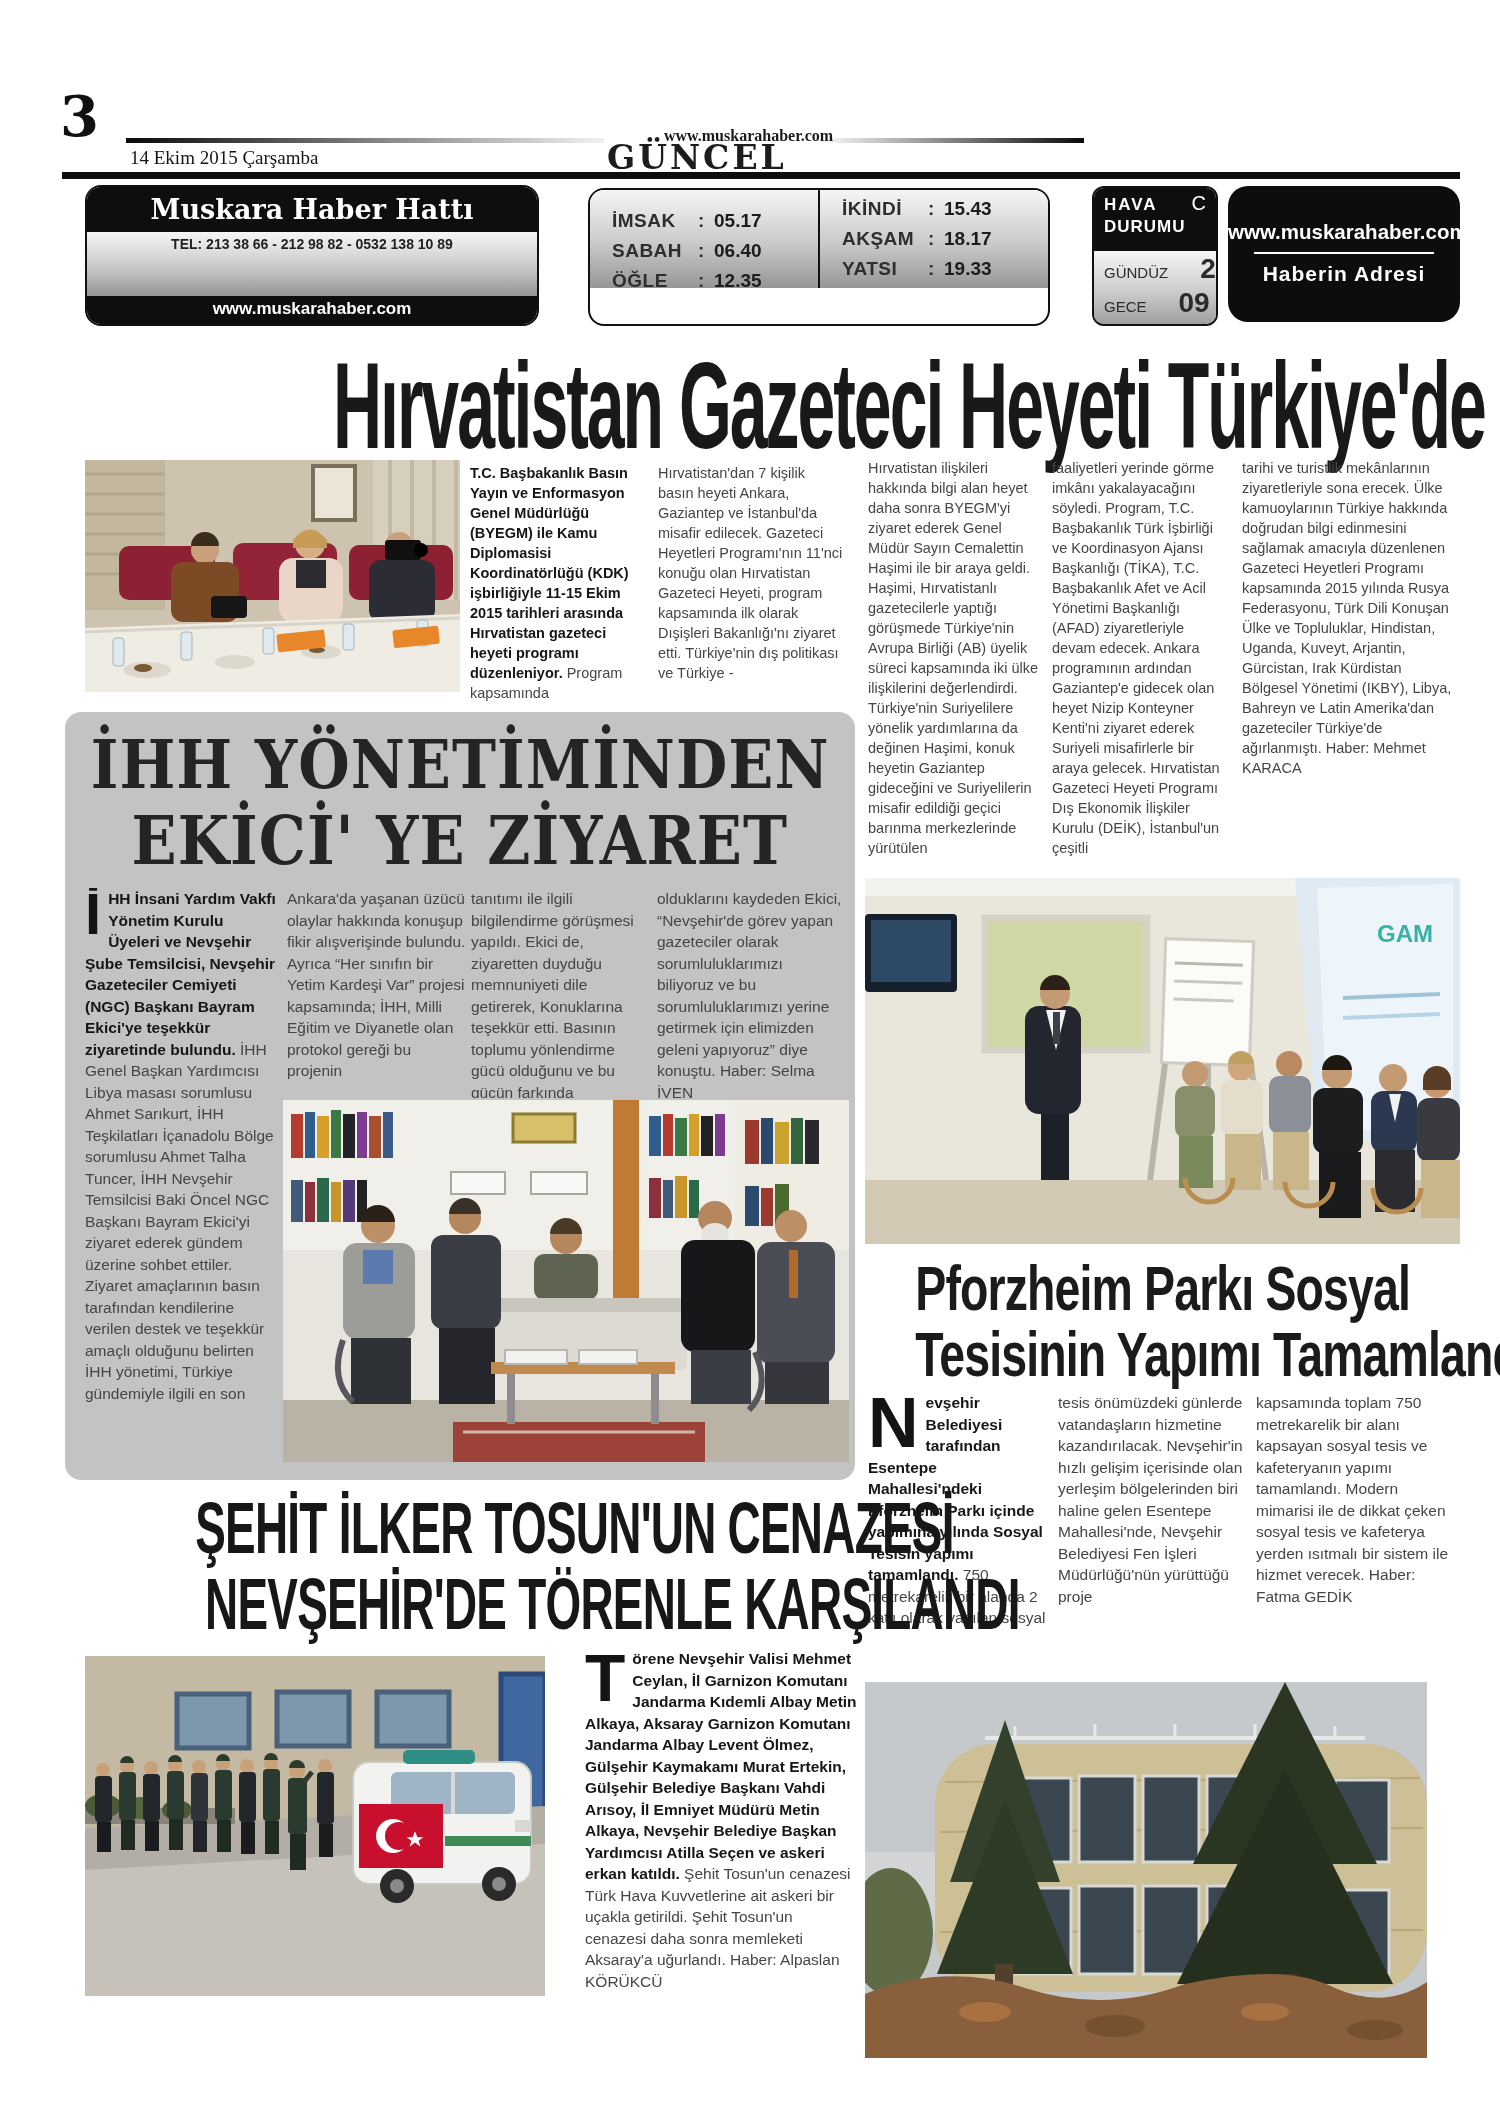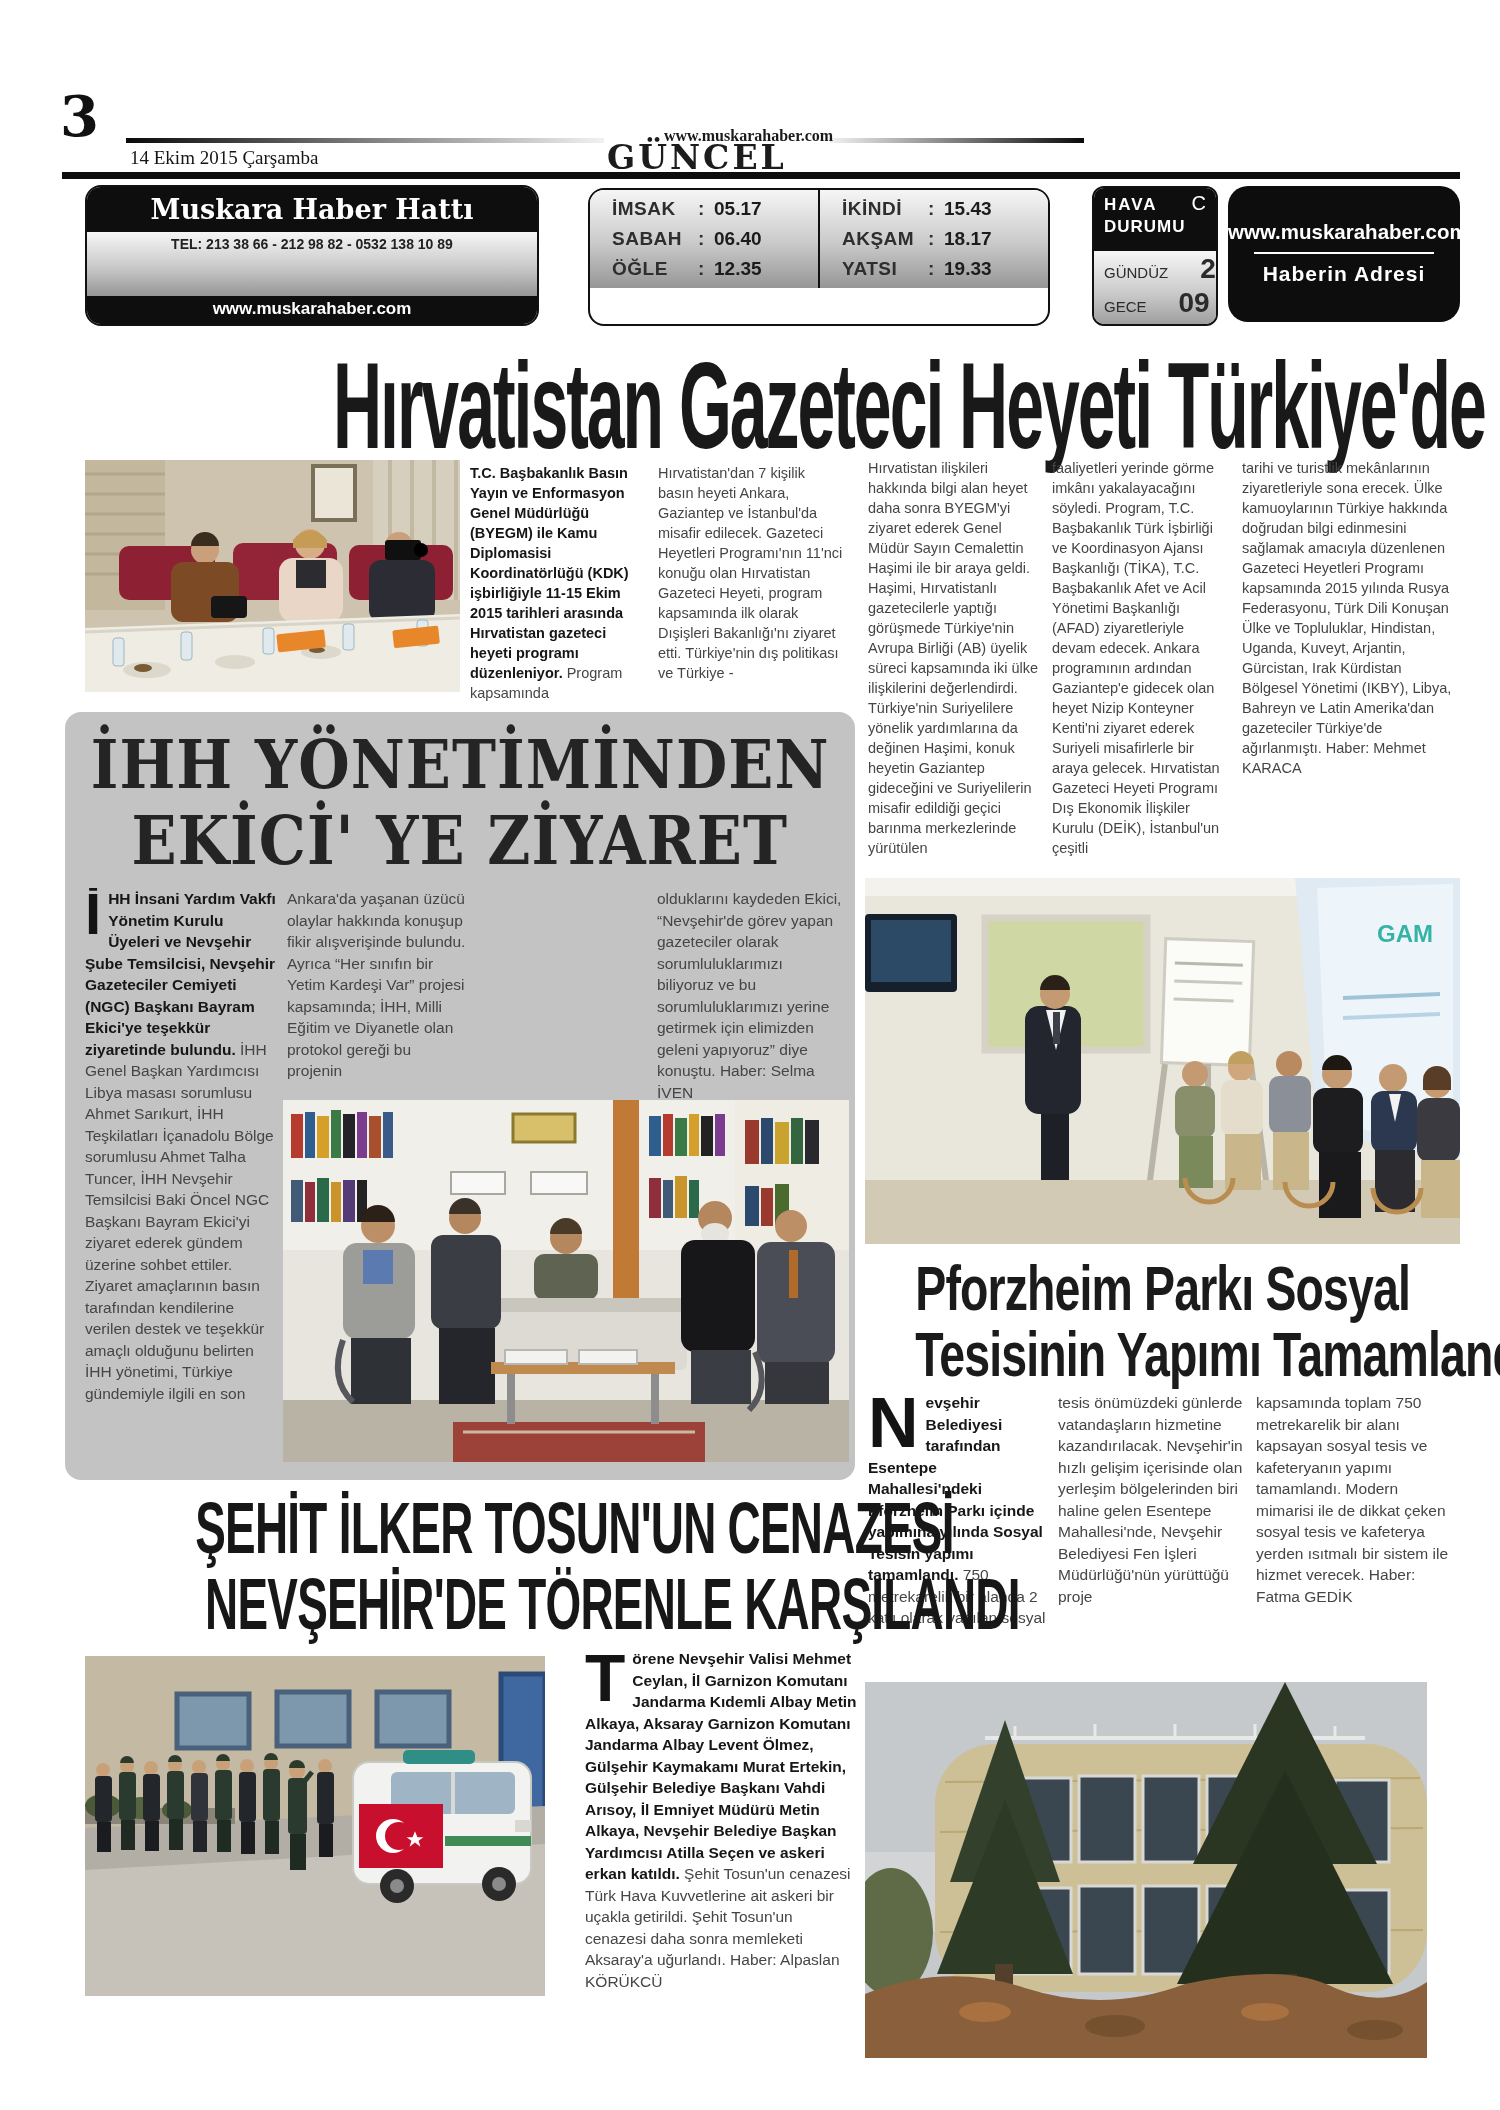--- a/index.html
+++ b/index.html
@@ -62,21 +62,21 @@
     <div class="silver" style="height:64px;text-align:center;">
       <div style="font-size:14px;font-weight:bold;color:#222;line-height:24px;">TEL: 213 38 66 - 212 98 82 - 0532 138 10 89</div>
     </div>
     <div class="blackband" style="height:28px;text-align:center;">
       <span style="font-size:17px;font-weight:bold;line-height:26px;">www.muskarahaber.com</span>
     </div>
   </div>
 
   <div class="roundbox" style="left:588px;top:188px;width:458px;height:134px;">
     <div class="silver" style="height:98px;display:flex;">
-      <div style="width:50%;padding-top:4px;border-right:2px solid #111;">
+      <div style="width:50%;padding-top:16px;border-right:2px solid #111;">
         <div class="prayrow">
           <span class="pl">İMSAK</span>
           <span class="pc">:</span>
           <span class="pv">05.17</span>
         </div>
         <div class="prayrow">
           <span class="pl">SABAH</span>
           <span class="pc">:</span>
           <span class="pv">06.40</span>
         </div>
@@ -217,20 +217,23 @@
       <span class="hl2">EKİCİ' YE ZİYARET</span>
     </div>
 
     <div class="colbox t16" style="left:20px;top:176px;width:192px;height:578px;">
       <span class="dc dc-i">İ</span>
       <b>HH İnsani Yardım Vakfı Yönetim Kurulu Üyeleri ve Nevşehir Şube Temsilcisi, Nevşehir Gazeteciler Cemiyeti (NGC) Başkanı Bayram Ekici'ye teşekkür ziyaretinde bulundu.</b>
       <span>İHH Genel Başkan Yardımcısı Libya masası sorumlusu Ahmet Sarıkurt, İHH Teşkilatları İçanadolu Bölge sorumlusu Ahmet Talha Tuncer, İHH Nevşehir Temsilcisi Baki Öncel NGC Başkanı Bayram Ekici'yi ziyaret ederek gündem üzerine sohbet ettiler. Ziyaret amaçlarının basın tarafından kendilerine verilen destek ve teşekkür amaçlı olduğunu belirten İHH yönetimi, Türkiye gündemiyle ilgili en son</span>
     </div>
     <div class="colbox t16" style="left:222px;top:176px;width:180px;height:210px;">
       <span>Ankara'da yaşanan üzücü olaylar hakkında konuşup fikir alışverişinde bulundu. Ayrıca “Her sınıfın bir Yetim Kardeşi Var” projesi kapsamında; İHH, Milli Eğitim ve Diyanetle olan protokol gereği bu projenin</span>
+    </div>
+    <div class="colbox t16" style="left:406px;top:176px;width:180px;height:210px;">
+      <span>tanıtımı ile ilgili bilgilendirme görüşmesi yapıldı. Ekici de, ziyaretten duyduğu memnuniyeti dile getirerek, Konuklarına teşekkür etti. Basının toplumu yönlendirme gücü olduğunu ve bu gücün farkında</span>
     </div>
     <div class="colbox t16" style="left:592px;top:176px;width:186px;height:215px;">
       <span>olduklarını kaydeden Ekici, “Nevşehir'de görev yapan gazeteciler olarak sorumluluklarımızı biliyoruz ve bu sorumluluklarımızı yerine getirmek için elimizden geleni yapıyoruz” diye konuştu. Haber: Selma İVEN</span>
     </div>
 
     <span class="abs" style="left:218px;top:388px;">
       <svg width="566" height="362" viewBox="0 0 566 362" aria-hidden="true">
         <rect width="566" height="362" fill="#e8e5de"></rect>
         <rect x="0" y="0" width="566" height="150" fill="#f1efe9"></rect>
         <g>

